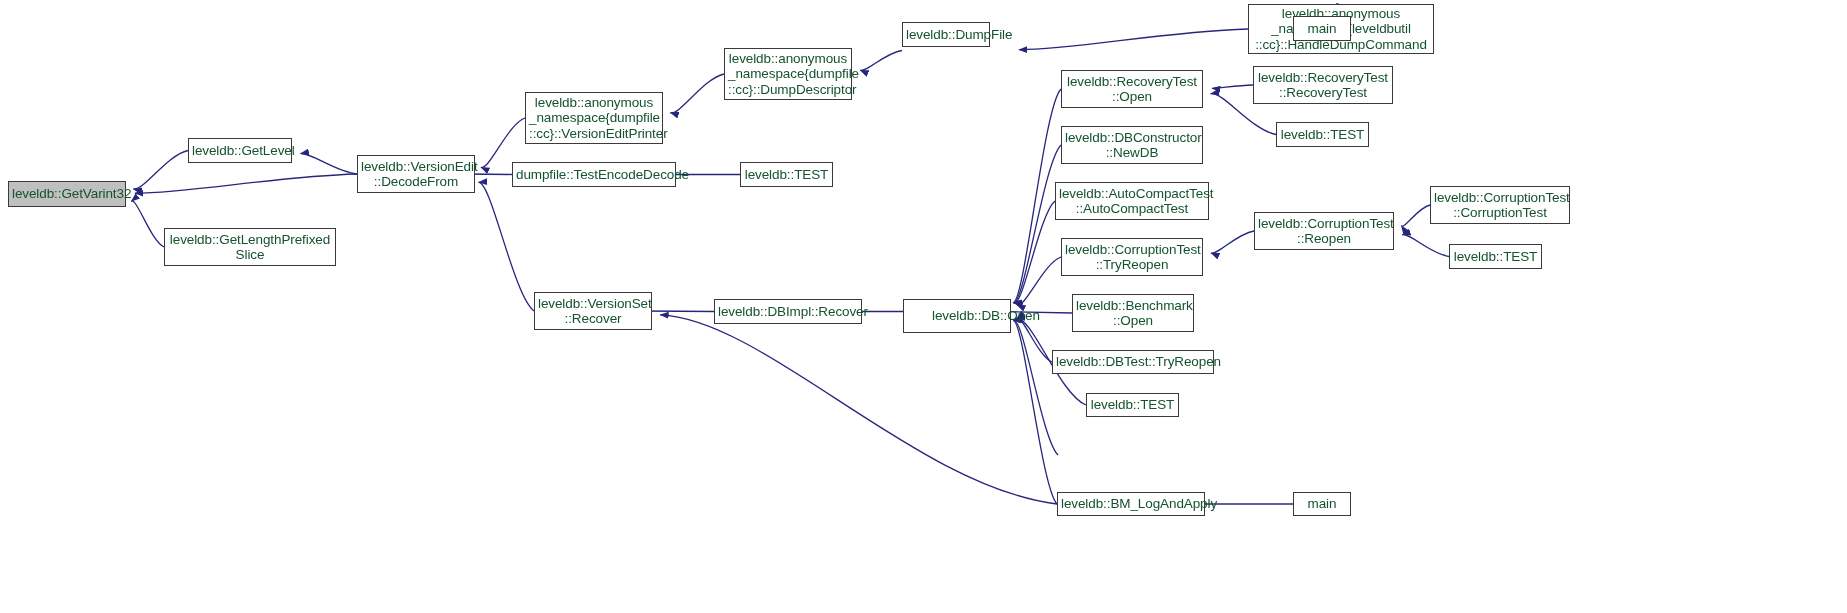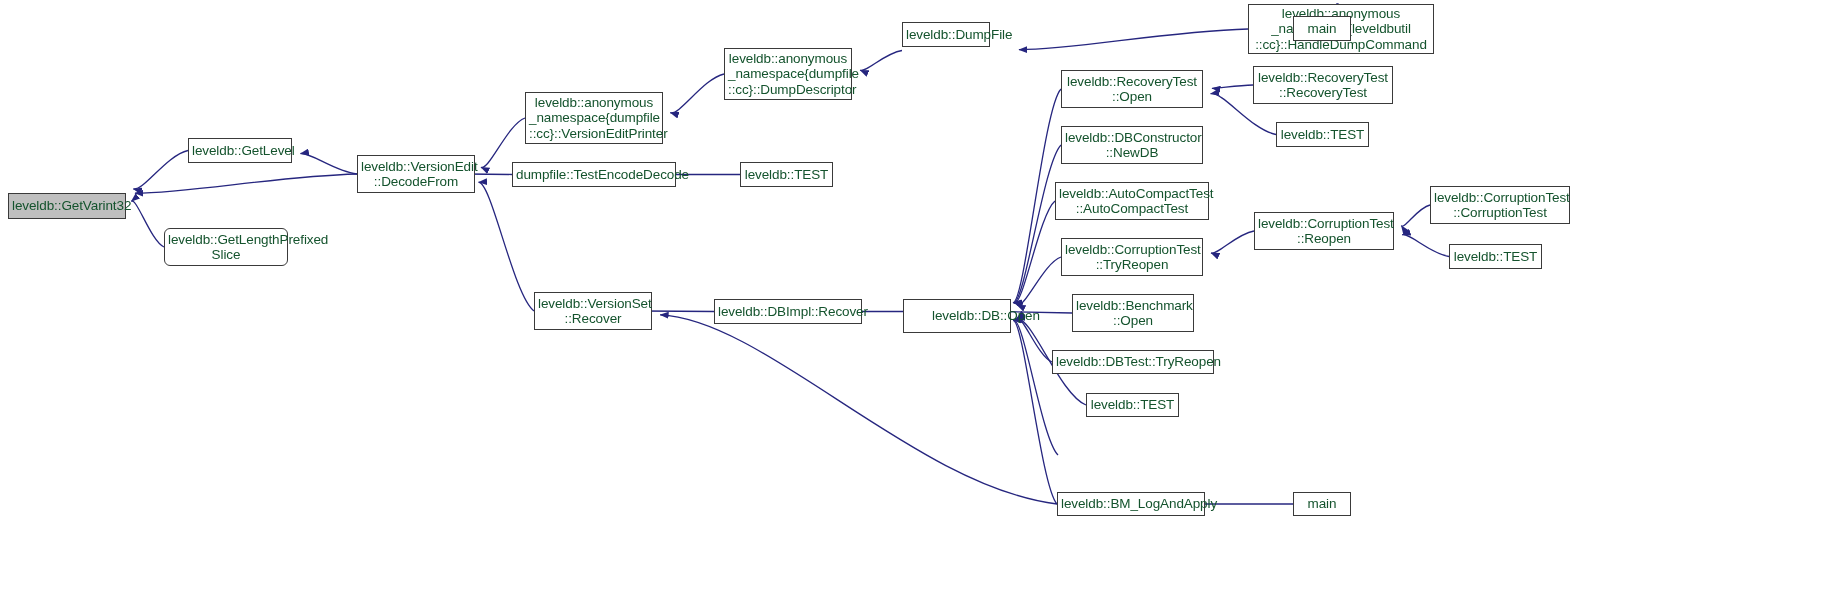--- a/index.html
+++ b/index.html
@@ -36,21 +36,20 @@
     align-items: center;
     justify-content: center;
     text-align: center;
     white-space: pre-line;
     padding: 0 3px;
     z-index: 2;
   }
   .node.highlight {
     background: #bfbfbf;
     border-color: #3a3a3a;
-    margin-top: 12px;
   }
   .node-label {
     display: block;
     width: 100%;
   }
 </style>
 </head>
 <body>
 
 <div id="graph">
@@ -86,21 +85,21 @@
       <path d="M 1057 504 C 1040.9 486.5, 1023.88 319.9, 1013.0917562839752 320.2535453188094" stroke="#26267f" stroke-width="1.3" fill="none" marker-end="url(#ah)"></path>
       <path d="M 1253 85 C 1235.5 85.45, 1217 88.784, 1211.9713375068252 88.28229299945399" stroke="#26267f" stroke-width="1.3" fill="none" marker-end="url(#ah)"></path>
       <path d="M 1276 134.5 C 1250.45 129.38125, 1223.44 91.457, 1210.6378569288372 93.76058205838477" stroke="#26267f" stroke-width="1.3" fill="none" marker-end="url(#ah)"></path>
       <path d="M 1254 231 C 1236.15 233.925, 1217.28 255.596, 1211.0181553221178 252.91231297303798" stroke="#26267f" stroke-width="1.3" fill="none" marker-end="url(#ah)"></path>
       <path d="M 1430 205 C 1417.4 207.925, 1404.08 229.596, 1401.2961130555989 225.73058501540078" stroke="#26267f" stroke-width="1.3" fill="none" marker-end="url(#ah)"></path>
       <path d="M 1449 256.5 C 1429.75 253.63125, 1409.4 232.377, 1402.1651046586137 234.78563943263003" stroke="#26267f" stroke-width="1.3" fill="none" marker-end="url(#ah)"></path>
       <path d="M 1293 504 L 1196 504" stroke="#26267f" stroke-width="1.3" fill="none" marker-end="url(#ah)"></path>
     </svg>
 <div class="node highlight" style="left: 8px; top: 181px; width: 118px; height: 26px;"><span class="node-label">leveldb::GetVarint32</span></div>
     <div class="node" style="left: 188px; top: 138px; width: 104px; height: 25px;"><span class="node-label">leveldb::GetLevel</span></div>
-    <div class="node" style="left: 164px; top: 228px; width: 124px; height: 38px; border-radius: 6px;"><span class="node-label">leveldb::GetLengthPrefixed
+    <div class="node" style="left: 164px; top: 228px; width: 172px; height: 38px;"><span class="node-label">leveldb::GetLengthPrefixed
 Slice</span></div>
     <div class="node" style="left: 357px; top: 155px; width: 118px; height: 38px;"><span class="node-label">leveldb::VersionEdit
 ::DecodeFrom</span></div>
     <div class="node" style="left: 525px; top: 92px; width: 138px; height: 52px;"><span class="node-label">leveldb::anonymous
 _namespace{dumpfile
 ::cc}::VersionEditPrinter</span></div>
     <div class="node" style="left: 512px; top: 162px; width: 164px; height: 25px;"><span class="node-label">dumpfile::TestEncodeDecode</span></div>
     <div class="node" style="left: 740px; top: 162px; width: 93px; height: 25px;"><span class="node-label">leveldb::TEST</span></div>
     <div class="node" style="left: 724px; top: 48px; width: 128px; height: 52px;"><span class="node-label">leveldb::anonymous
 _namespace{dumpfile

